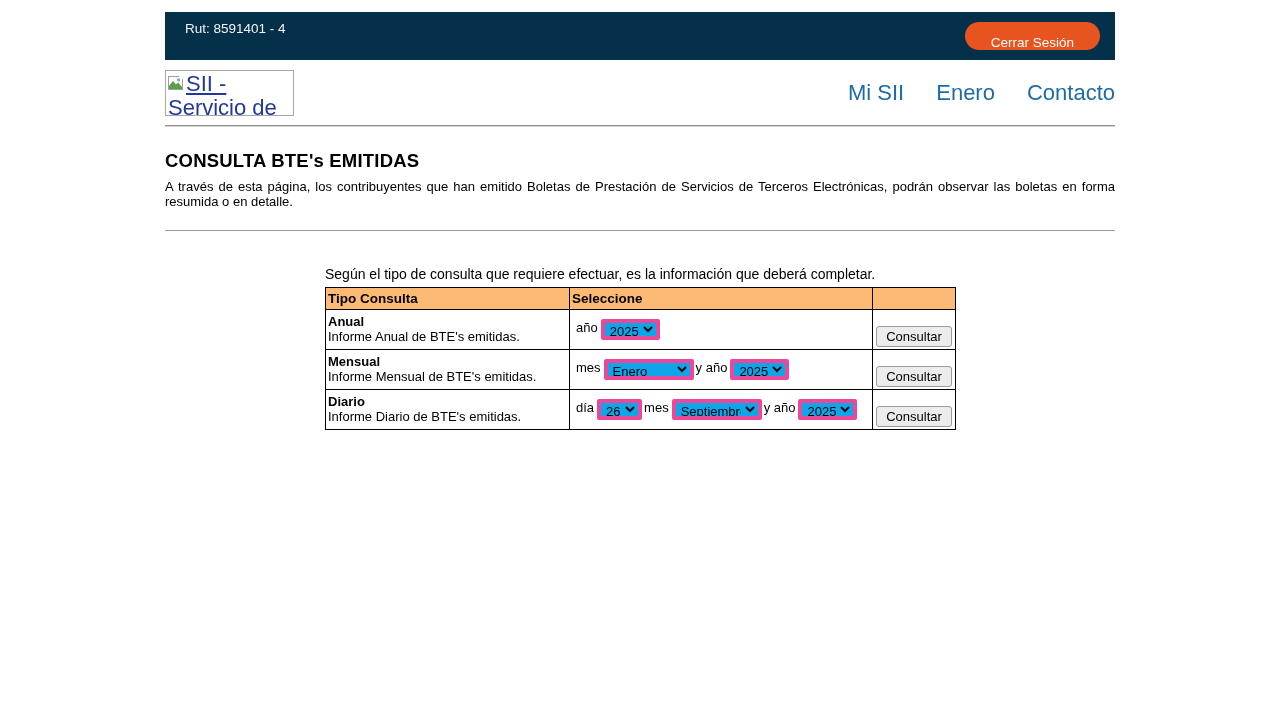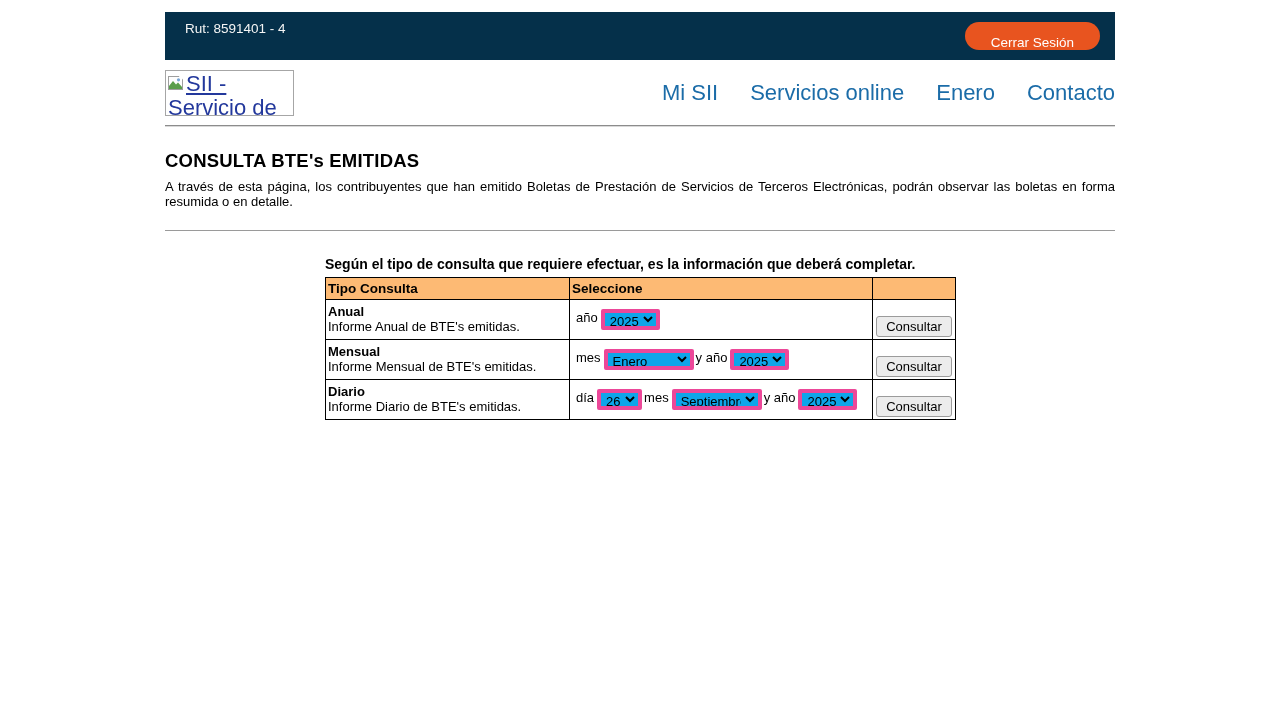--- a/index.html
+++ b/index.html
@@ -90,24 +90,24 @@
     font-size: 13px;
     line-height: 15px;
     margin: 0;
     text-align: justify;
   }
   hr.rule2 { margin-top: 21px; border-bottom: none; border-top: 1px solid #9a9a9a; }
 
   .indent { margin-left: 160px; width: 630px; }
   p.instruction {
     font-size: 14px;
-    font-weight: bold;
+    font-weight: normal;
     line-height: 15.5px;
     text-align: justify;
-    margin: 26px 0 4px 0;
+    margin: 36px 0 4px 0;
   }
 
   table.consulta {
     width: 630px;
     border-collapse: collapse;
     table-layout: fixed;
     font-size: 13px;
   }
   table.consulta th, table.consulta td {
     border: 1px solid #000;
@@ -179,21 +179,20 @@
     <a class="logo-box">
       <span class="broken-icon"><svg width="17" height="16" viewBox="0 0 17 16">
             <rect x="0.5" y="1.5" width="14" height="13" fill="#fdfdfd" stroke="#9e9e9e"></rect>
             <path d="M1 11 L5 6 L8 9.5 L10 7.5 L14 12 L14 14 L1 14 Z" fill="#5a9e4b"></path>
             <circle cx="10.5" cy="4.8" r="1.6" fill="#7aa7d6"></circle>
             <path d="M11 1 L17 1 L13 6 Z" fill="#ffffff"></path>
           </svg></span><span>SII - Servicio de</span>
     </a>
     <nav class="nav-links">
         <a>Mi SII</a>
-        <a>Servicios online</a>
         <a>Enero</a>
         <a>Contacto</a>
       </nav>
   </div>
 
   <hr class="rule">
 
   <h1 class="page-title">CONSULTA BTE's EMITIDAS</h1>
   <p class="desc">A través de esta página, los contribuyentes que han emitido Boletas de Prestación de Servicios de Terceros Electrónicas, podrán observar las boletas en forma resumida o en detalle.</p>
 

